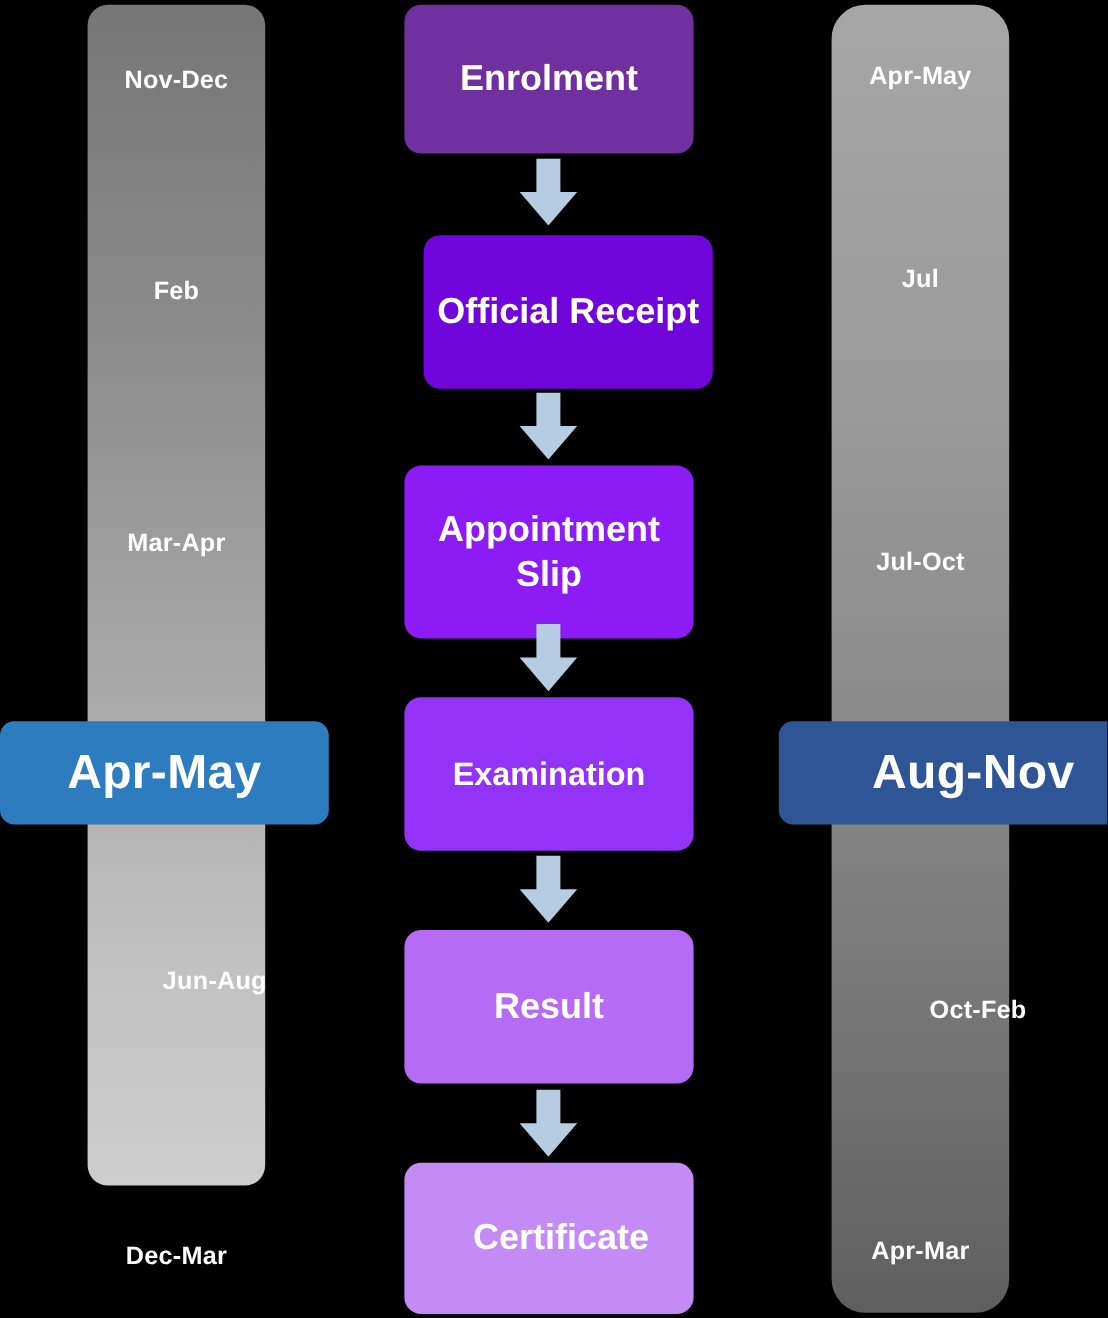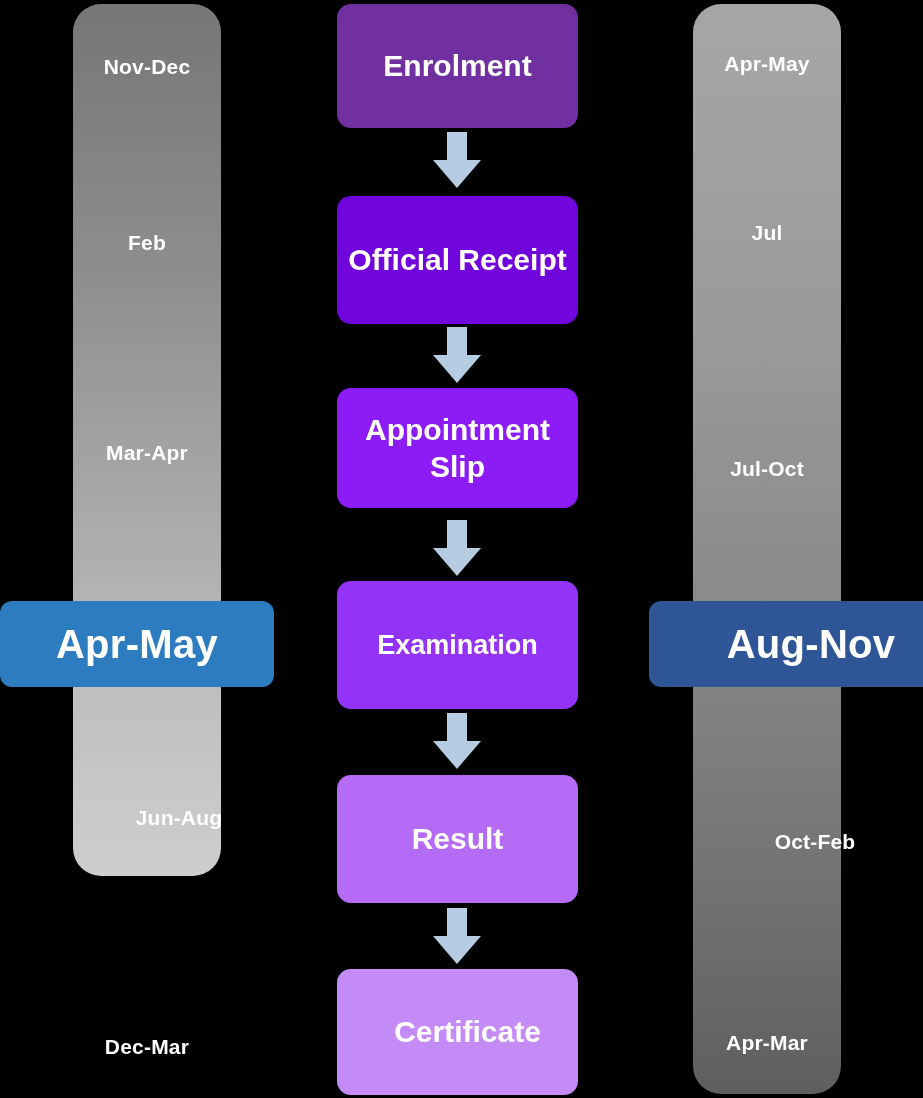--- a/index.html
+++ b/index.html
@@ -22,22 +22,23 @@
   
   .timeline-bar {
     position: absolute;
     border-radius: 28px;
     box-sizing: border-box;
   }
   #left-bar {
     left: 73px;
     top: 4px;
     width: 148px;
-    height: 872px;
+    height: 984px;
     background: linear-gradient(to bottom, #767676 0%, #8d8d8d 30%, #a6a6a6 55%, #c0c0c0 80%, #cecece 100%);
+    border-radius: 17px;
   }
   #right-bar {
     left: 693px;
     top: 4px;
     width: 148px;
     height: 1090px;
     background: linear-gradient(to bottom, #a6a6a6 0%, #9a9a9a 30%, #8a8a8a 55%, #737373 80%, #5f5f5f 100%);
   }
 
   .bar-label {
@@ -126,25 +127,25 @@
     <div class="bar-label" style="top:218px;">Jul</div>
     <div class="bar-label" style="top:454px;">Jul-Oct</div>
     <div class="bar-label" style="top:827px;padding-left:48px;">Oct-Feb</div>
     <div class="bar-label" style="top:1028px;">Apr-Mar</div>
   </div>
 
   <div class="process-box" style="top:4px; height:124px; background:#7030A0; font-size:30px;">
     <span>Enrolment</span>
   </div>
 
-  <div class="process-box" style="top:196px; height:128px; background:#7006DB; font-size:30px;">
+  <div class="process-box" style="top:196px; height:128px; background:#7006DB; font-size:30px;margin-left:16px;">
     <span style="line-height:1.55;">Official Receipt</span>
   </div>
 
-  <div class="process-box" style="top:388px; height:120px; background:#8C1BF5; font-size:30px;">
+  <div class="process-box" style="top:388px; height:144px; background:#8C1BF5; font-size:30px;">
     <span style="line-height:1.25;">Appointment Slip</span>
   </div>
 
   <div class="process-box" style="top:581px; height:128px; background:#9333F7; font-size:27px;">
     <span>Examination</span>
   </div>
 
   <div class="process-box" style="top:775px; height:128px; background:#B56BF5; font-size:30px;">
     <span>Result</span>
   </div>

